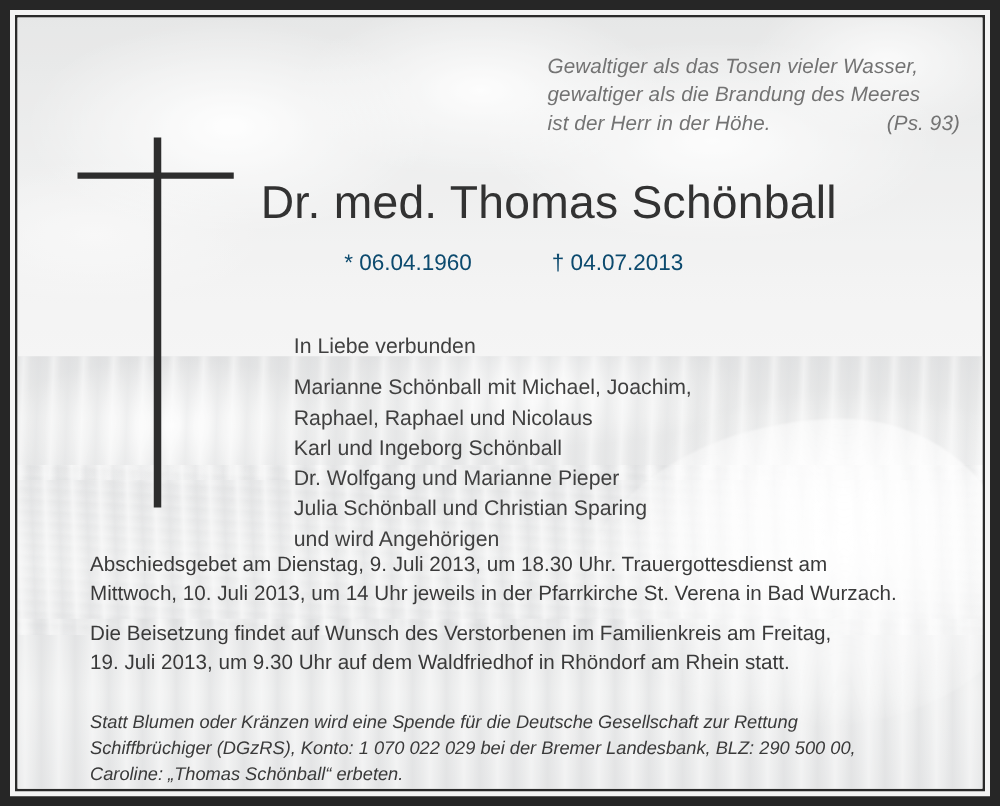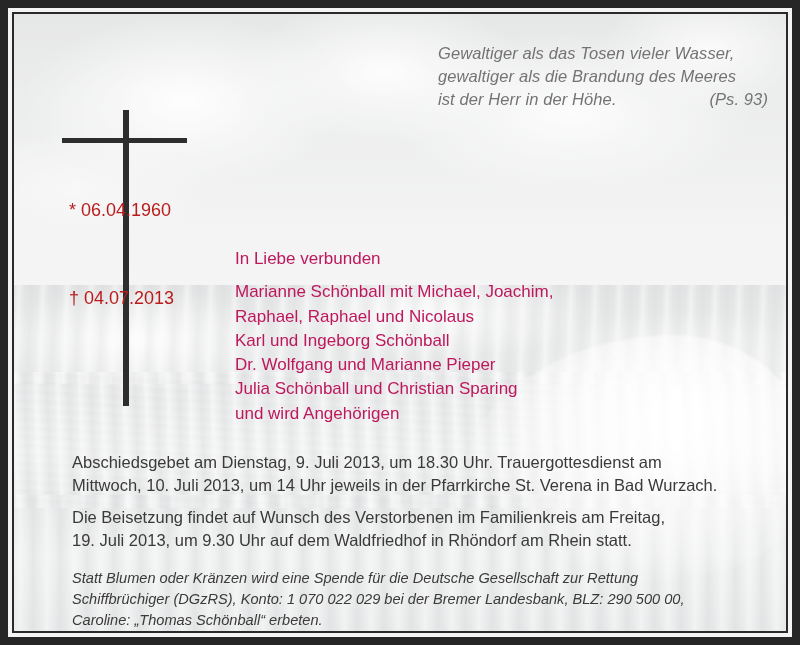--- a/index.html
+++ b/index.html
@@ -193,47 +193,46 @@
     color: #323232;
     letter-spacing: .2px;
     white-space: nowrap;
   }
 
   .dates {
     position: absolute;
     left: 0;
     right: 0;
     top: 184px;
-    padding-left: 55px;
+    padding-left: 40px;
     padding-right: 18px;
     display: flex;
     justify-content: center;
     gap: 64px;
     font-size: 18px;
     line-height: 24px;
-    color: #b91c1c;
-    flex-direction: column;
+    color: #0c4a6e;
   }
   .dates .date-item { white-space: nowrap; }
 
   .family {
     position: absolute;
     left: 221px;
-    top: 233px;
+    top: 251px;
     font-size: 17px;
     line-height: 24.3px;
-    color: #be185d;
+    color: #404040;
   }
   .family .intro { display: block; margin-bottom: 9px; white-space: nowrap; }
   .family .member { display: block; white-space: nowrap; }
 
   .services {
     position: absolute;
     left: 58px;
-    top: 437px;
+    top: 427px;
     width: 700px;
     font-size: 16.5px;
     line-height: 22.5px;
     color: #3a3a3a;
   }
   .services .para { margin-bottom: 10px; }
   .services .para:last-child { margin-bottom: 16px; }
   .services .line { display: block; white-space: nowrap; }
 
   .donation {
@@ -274,20 +273,21 @@
 
         <div class="verse">
           <span class="verse-line">Gewaltiger als das Tosen vieler Wasser,</span>
           <span class="verse-line">gewaltiger als die Brandung des Meeres</span>
           <span class="verse-ref-line">
             <span>ist der Herr in der Höhe.</span>
             <span>(Ps. 93)</span>
           </span>
         </div>
 
+        <div class="deceased-name">Dr. med. Thomas Schönball</div>
 
         <div class="dates">
           <span class="date-item">* 06.04.1960</span>
           <span class="date-item">† 04.07.2013</span>
         </div>
 
         <div class="family">
           <span class="intro">In Liebe verbunden</span>
           <span class="member">Marianne Schönball mit Michael, Joachim,</span>
           <span class="member">Raphael, Raphael und Nicolaus</span>

